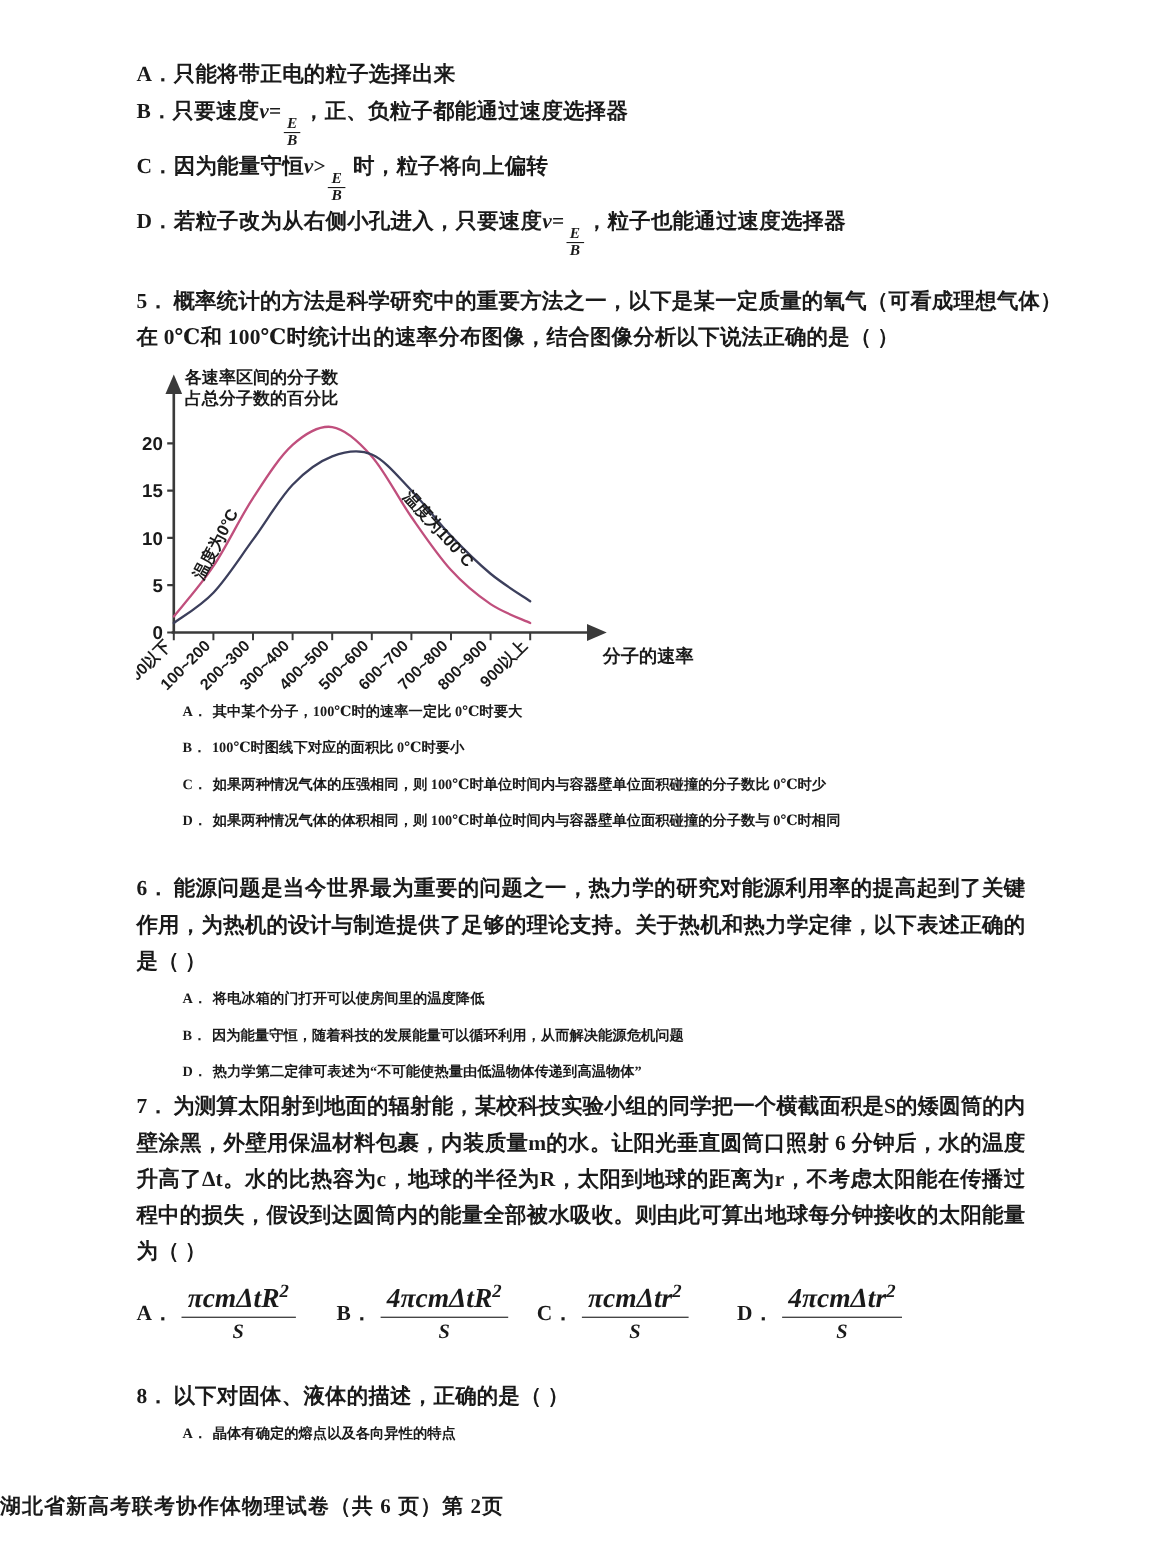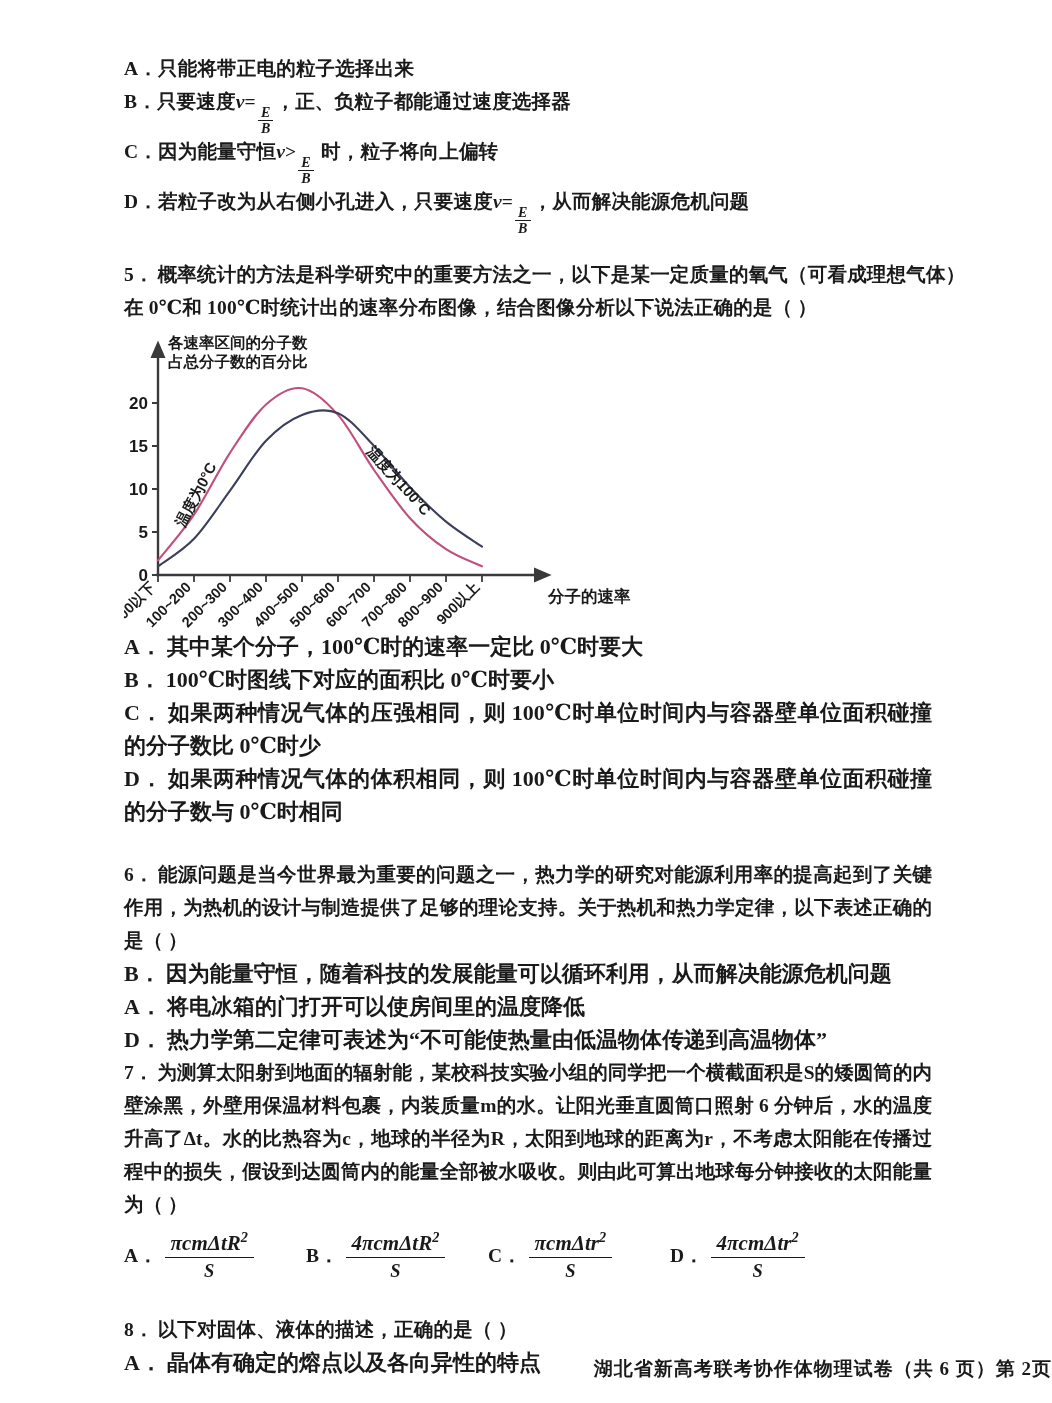--- a/index.html
+++ b/index.html
@@ -38,25 +38,26 @@
     letter-spacing: 0.2px;
     white-space: nowrap;
   }
   .para {
     font-size: 19.5px;
     line-height: 33px;
     text-align: justify;
     text-justify: inter-ideograph;
   }
   .opt {
-    font-size: 22px;
+    font-size: 13px;
     line-height: 33px;
     display: block;
     text-align: justify;
     text-justify: inter-ideograph;
+    margin-left: 42px;
   }
   .opt .lab { margin-right: 5px; }
   .qnum { margin-right: 4px; }
   .spacer-md { height: 22px; }
   .spacer-lg { height: 30px; }
 
   
   .mi {
     font-family: "Liberation Serif", "DejaVu Serif", serif;
     font-style: italic;
@@ -94,21 +95,21 @@
   }
   .anscell .lab { margin-right: 7px; align-self: center; }
   .bigfrac {
     display: inline-flex;
     flex-direction: column;
     text-align: center;
     line-height: 1.25;
   }
   .bigfrac .num {
     font-style: italic;
-    font-size: 21px;
+    font-size: 25px;
     padding: 0 6px 1px 6px;
     border-bottom: 1.4px solid #1a1a1a;
     white-space: nowrap;
   }
   .bigfrac .den {
     font-style: italic;
     font-size: 18.5px;
     padding-top: 2px;
   }
   sup.exp { font-size: 0.68em; vertical-align: super; font-style: italic; }
@@ -125,21 +126,21 @@
   .axis-title {
     font-family: "Liberation Sans", "DejaVu Sans", sans-serif;
   }
 
   
   .footer {
     position: absolute;
     left: 0;
     top: 1356px;
     width: 1052px;
-    text-align: right;
+    text-align: left;
     font-size: 19px;
     letter-spacing: 1px;
     font-family: "Liberation Serif", "DejaVu Serif", serif;
   }
 </style>
 </head>
 <body>
 
 <div class="page">
   <div class="content">
@@ -161,21 +162,21 @@
         <span class="lab">C．</span><span>因为能量守恒</span><span class="mi">v</span><span>&gt;</span><span class="frac">
             <span class="num">E</span>
             <span class="den">B</span>
           </span><span> 时，粒子将向上偏转</span>
       </div>
 
       <div class="line">
         <span class="lab">D．</span><span>若粒子改为从右侧小孔进入，只要速度</span><span class="mi">v</span><span>=</span><span class="frac">
             <span class="num">E</span>
             <span class="den">B</span>
-          </span><span>，从而解决能源危机问题</span>
+          </span><span>，粒子也能通过速度选择器</span>
       </div>
     </div>
 
     <div class="spacer-md"></div>
 
     <div>
       <div class="line">
         <span class="qnum">5．</span><span>概率统计的方法是科学研究中的重要方法之一，以下是某一定质量的氧气（可看成理想气体）</span>
       </div>
       <div class="line">
@@ -266,24 +267,24 @@
       </div>
     </div>
 
     <div class="spacer-lg"></div>
 
     <div>
       <div class="para">
         <span class="qnum">6．</span><span>能源问题是当今世界最为重要的问题之一，热力学的研究对能源利用率的提高起到了关键作用，为热机的设计与制造提供了足够的理论支持。关于热机和热力学定律，以下表述正确的是（      ）</span>
       </div>
       <div class="opt">
+        <span class="lab">A．</span><span>将电冰箱的门打开可以使房间里的温度降低</span>
+      </div>
+      <div class="opt">
         <span class="lab">B．</span><span>因为能量守恒，随着科技的发展能量可以循环利用，从而解决能源危机问题</span>
-      </div>
-      <div class="opt">
-        <span class="lab">A．</span><span>将电冰箱的门打开可以使房间里的温度降低</span>
       </div>
       <div class="opt">
         <span class="lab">D．</span><span>热力学第二定律可表述为“不可能使热量由低温物体传递到高温物体”</span>
       </div>
     </div>
 
     <div>
       <div class="para">
         <span class="qnum">7．</span><span>为测算太阳射到地面的辐射能，某校科技实验小组的同学把一个横截面积是S的矮圆筒的内壁涂黑，外壁用保温材料包裹，内装质量m的水。让阳光垂直圆筒口照射 6 分钟后，水的温度升高了Δt。水的比热容为c，地球的半径为R，太阳到地球的距离为r，不考虑太阳能在传播过程中的损失，假设到达圆筒内的能量全部被水吸收。则由此可算出地球每分钟接收的太阳能量为（      ）</span>
       </div>

